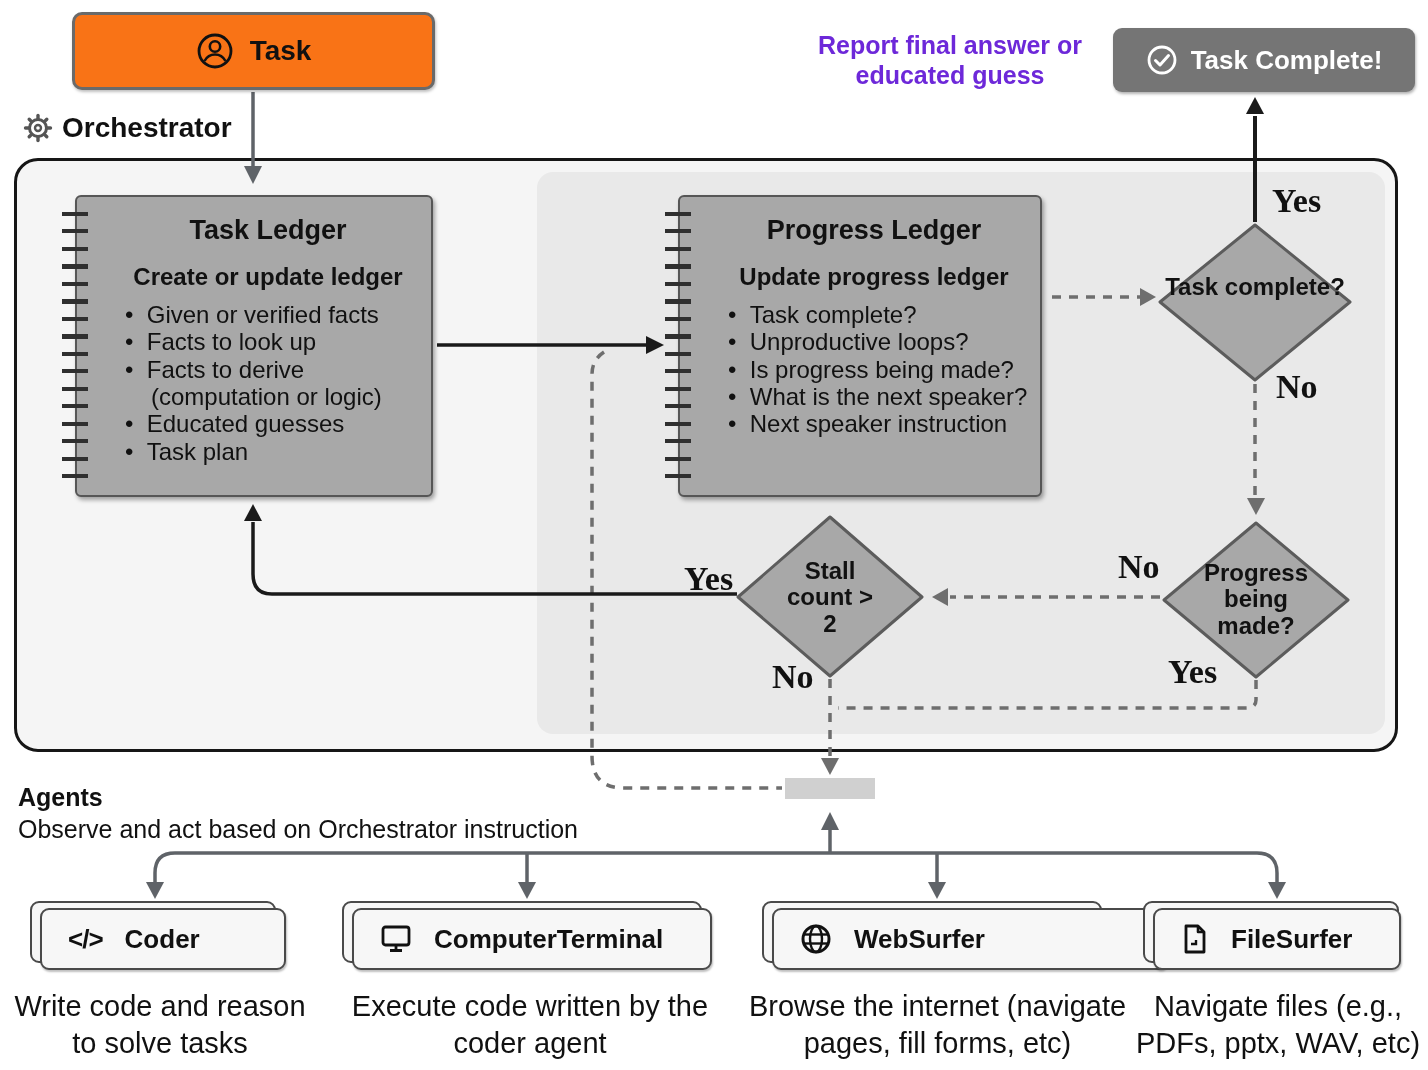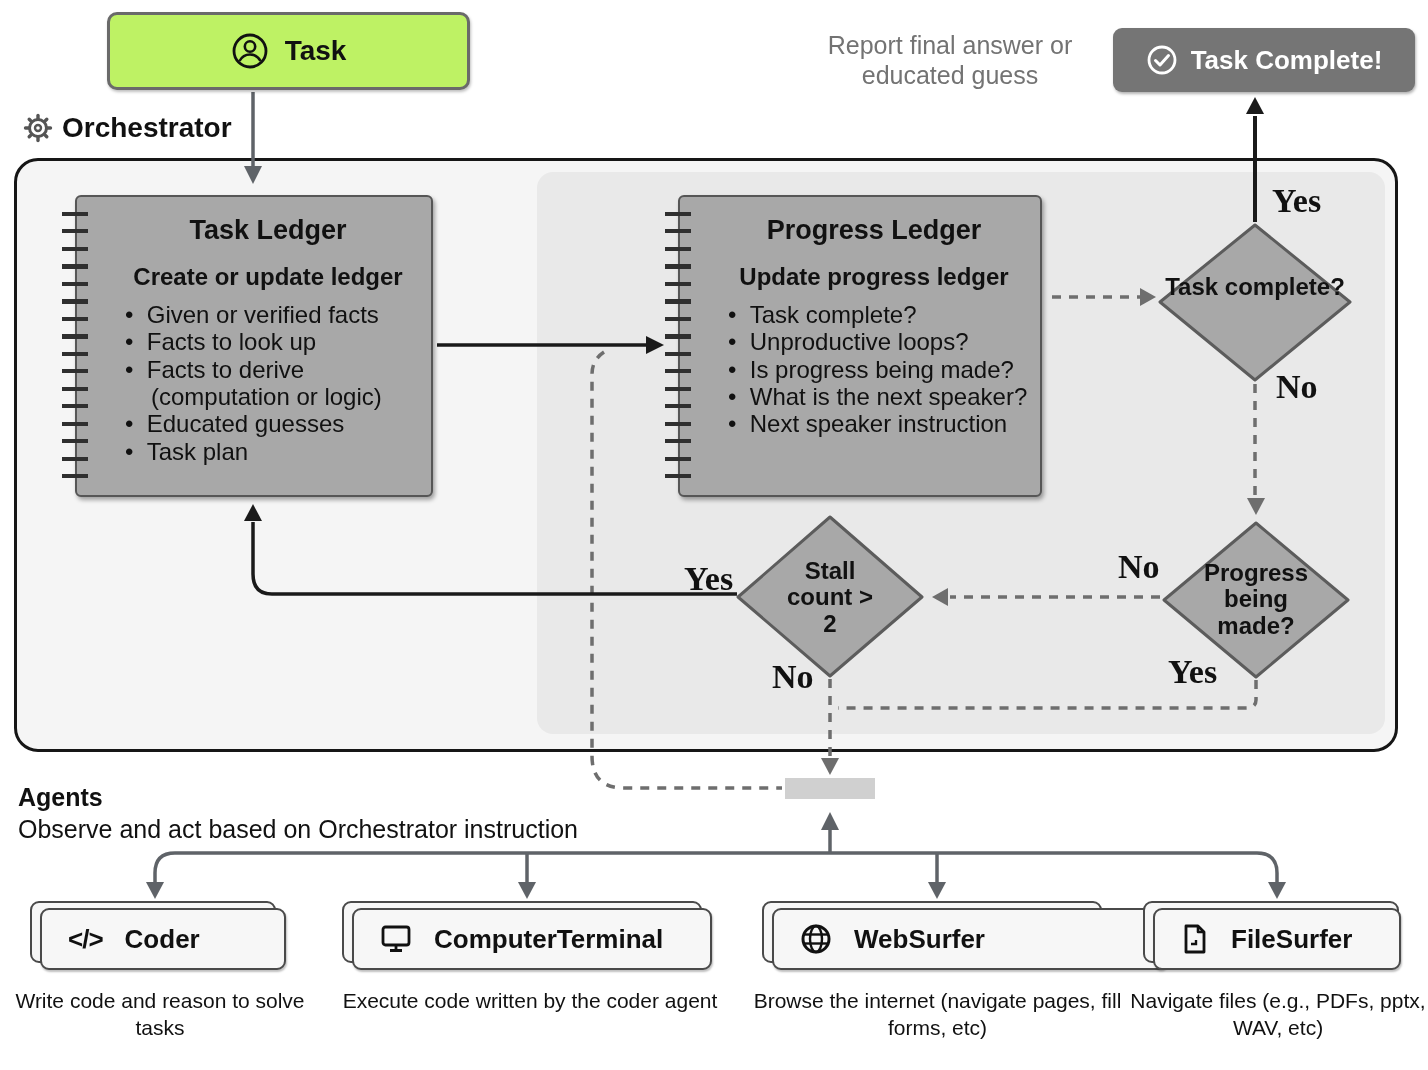--- a/index.html
+++ b/index.html
@@ -1,25 +1,25 @@
 <!DOCTYPE html>
 <html><head>
 <meta charset="utf-8">
 <style>
   html,body{margin:0;padding:0;background:#fff;}
   .stage{position:relative;width:1428px;height:1070px;background:#fff;
          font-family:"Liberation Sans",sans-serif;color:#111;overflow:hidden;}
   .abs{position:absolute;}
   
-  .task-box{left:72px;top:12px;width:357px;height:72px;background:#bef264;
+  .task-box{left:72px;top:12px;width:357px;height:72px;background:#f97316;
             border:3.5px solid #6a6a6a;border-radius:10px;display:flex;
-            align-items:center;justify-content:center;gap:16px;box-shadow:1px 2px 3px rgba(0,0,0,.25);margin-left:35px;}
+            align-items:center;justify-content:center;gap:16px;box-shadow:1px 2px 3px rgba(0,0,0,.25);}
   .task-box .lbl{font-size:28px;font-weight:700;}
-  .report-note{left:790px;top:30px;width:320px;text-align:center;color:#737373;
-               font-size:25px;line-height:1.2;font-weight:400;}
+  .report-note{left:790px;top:30px;width:320px;text-align:center;color:#6d28d9;
+               font-size:25px;line-height:1.2;font-weight:700;}
   .complete-btn{left:1113px;top:28px;width:302px;height:64px;background:#757575;
                 border-radius:9px;display:flex;align-items:center;justify-content:center;
                 gap:13px;color:#fff;font-size:26px;font-weight:700;box-shadow:1px 2px 3px rgba(0,0,0,.3);}
   .orch-label{left:22px;top:112px;display:flex;align-items:center;gap:8px;
               font-size:28px;font-weight:700;}
   
   .orch-panel{left:14px;top:158px;width:1378px;height:588px;background:#f5f5f5;
               border:3.5px solid #161616;border-radius:24px;}
   .inner-panel{left:537px;top:172px;width:848px;height:562px;background:#e9e9e9;border-radius:16px;}
   
@@ -43,21 +43,21 @@
   .conn-bar{left:785px;top:778px;width:90px;height:21px;background:#d0d0d0;}
   
   .agents-title{left:18px;top:783px;font-size:25px;font-weight:700;}
   .agents-sub{left:18px;top:815px;font-size:25px;font-weight:400;}
   .agent-card{position:absolute;height:62px;background:#f7f7f7;border:2.5px solid #4a4a4a;
               border-radius:9px;box-sizing:border-box;}
   .agent-card.front{display:flex;align-items:center;gap:22px;padding-left:26px;
                     box-shadow:1px 2px 2px rgba(0,0,0,.25);}
   .agent-card .name{font-size:26px;font-weight:700;}
   .code-glyph{font-size:26px;font-weight:700;letter-spacing:-1px;}
-  .agent-desc{position:absolute;top:988px;text-align:center;font-size:21px;
+  .agent-desc{position:absolute;top:988px;text-align:center;font-size:29px;
               font-weight:400;line-height:1.28;}
   svg.overlay{position:absolute;left:0;top:0;pointer-events:none;}
 </style>
 </head>
 <body>
 
 <div class="stage">
 
   <div class="abs orch-panel"></div>
   <div class="abs inner-panel"></div>

